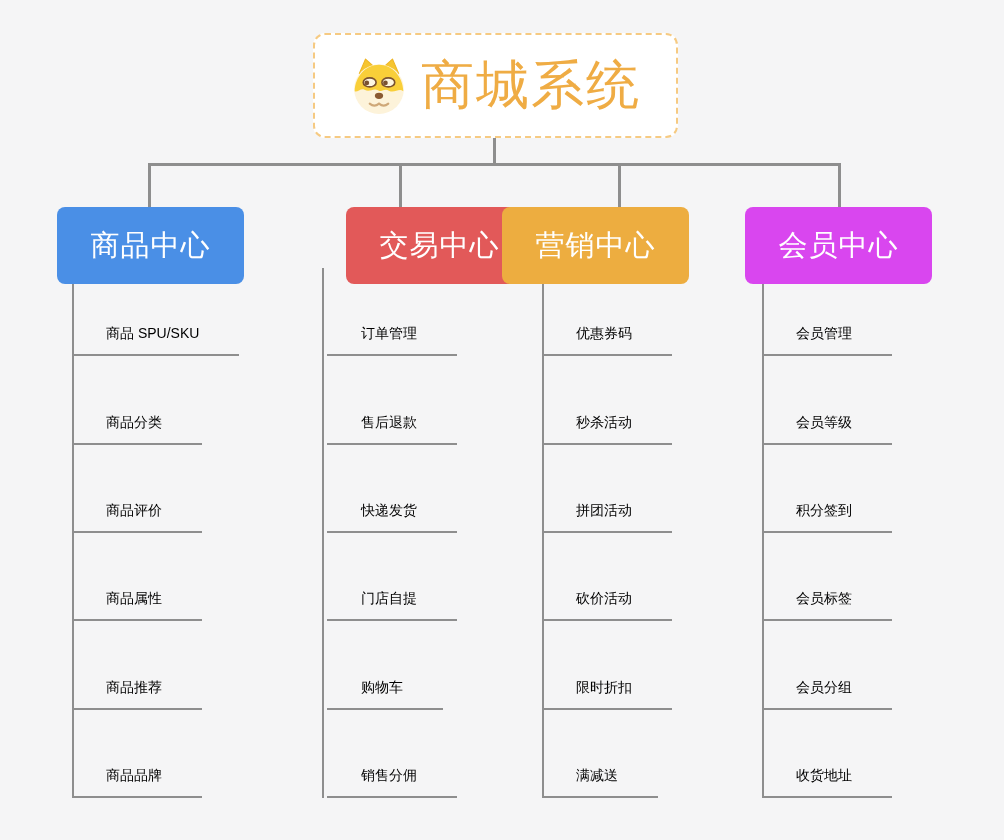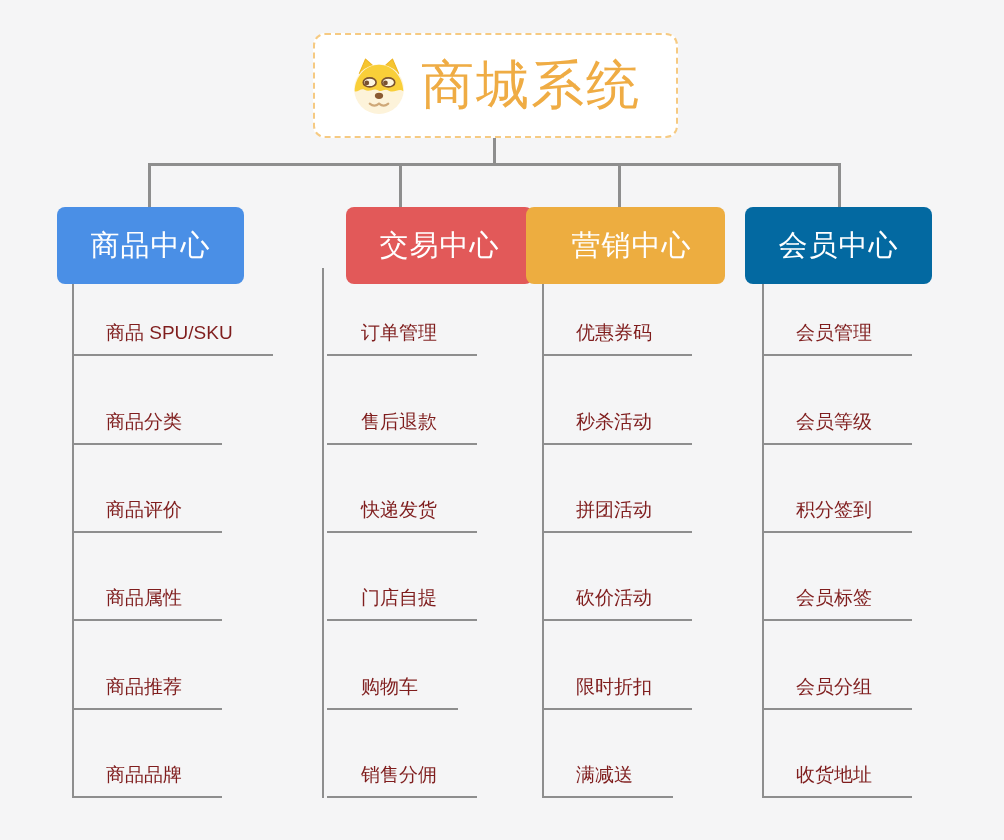--- a/index.html
+++ b/index.html
@@ -47,42 +47,42 @@
   
   .branch-header{
     position:absolute;top:207px;width:187px;height:77px;
     border-radius:8px;
     display:flex;align-items:center;justify-content:center;
     color:#ffffff;font-size:29px;letter-spacing:1px;
     cursor:pointer;
   }
   .bh-0{left:57px;background:#4a8fe6;}
   .bh-1{left:307px;background:#e25959;margin-left:39px;}
-  .bh-2{left:526px;background:#edad40;padding-left:12px;}
-  .bh-3{left:745px;background:#0369a1;text-align:right;}
+  .bh-2{left:502px;background:#edad40;}
+  .bh-3{left:745px;background:#d946ef;text-align:right;}
   
   .leaves{
     position:absolute;top:268px;
     display:flex;flex-direction:column;
   }
   .lv-0{left:72px;}
   .lv-1{left:327px;}
   .lv-2{left:542px;}
   .lv-3{left:762px;}
   .leaf-cell{
     height:88.33px;
     display:flex;align-items:flex-end;
   }
   .leaf{
     display:inline-block;
     padding:0 40px 8px 34px;
     border-bottom:2px solid #8e8e8e;
-    font-size:19px;
+    font-size:14px;
     line-height:26px;
-    color:#7f1d1d;
+    color:#000000;
     white-space:nowrap;
     cursor:pointer;
   }
 </style>
 </head>
 <body>
 
 <div class="canvas">
 
   <div class="line v-root"></div>

